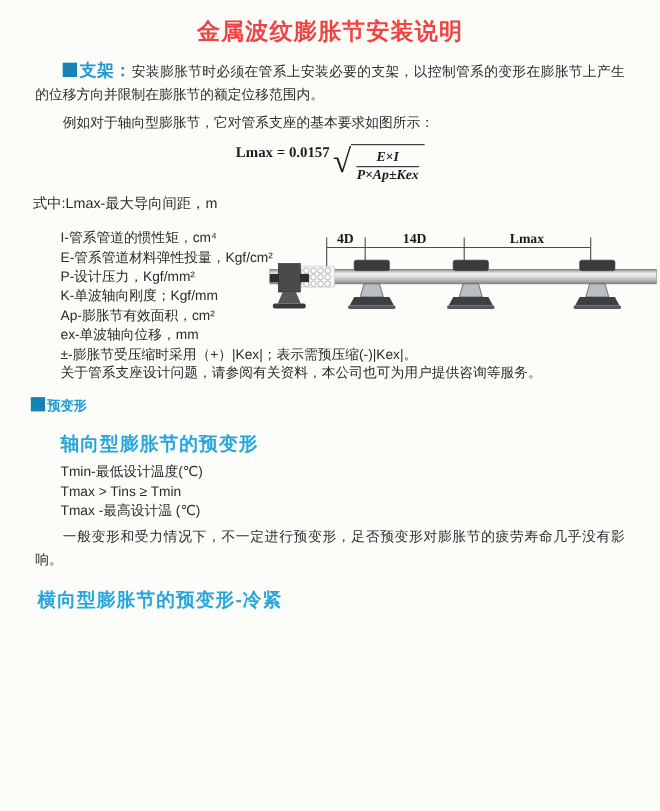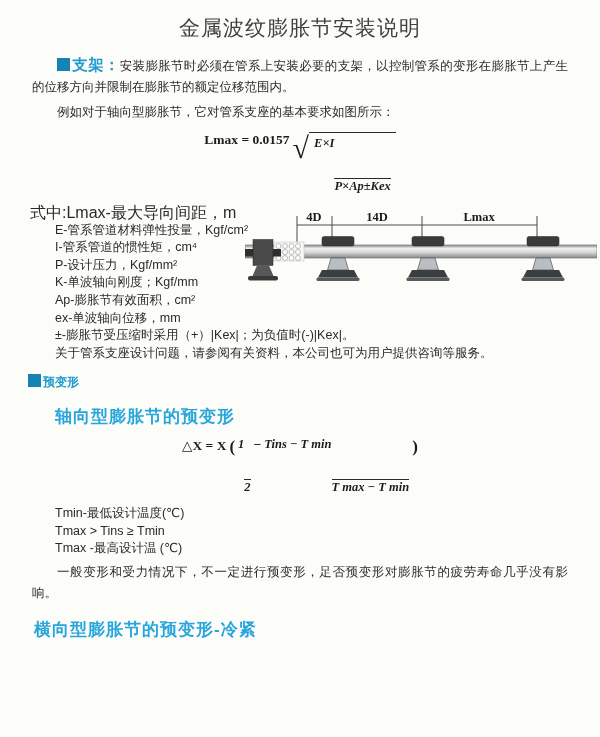--- a/index.html
+++ b/index.html
@@ -4,43 +4,43 @@
 <style>
   html,body{margin:0;padding:0;}
   body{
     width:600px;height:737px;overflow:hidden;
     background:#fcfcf9;color:#2a2a2a;
     font-family:"Liberation Sans","DejaVu Sans",sans-serif;
   }
   .page{position:relative;width:600px;height:737px;box-sizing:border-box;}
   .content{padding:0 28px;}
   .title{
-    text-align:center;font-size:21px;font-weight:normal;color:#404040;
+    text-align:center;font-size:21px;font-weight:bold;color:#ef4444;
     margin:14px 0 12px;letter-spacing:1px;
   }
   .para{font-size:12.5px;line-height:21px;margin:4px;text-align:justify;color:#2b2b2b;}
   .indent{text-indent:2em;}
   .sec-inline{color:#1f9ad0;font-size:15.5px;font-weight:bold;white-space:nowrap;}
   .sq{display:inline-block;width:13px;height:13px;background:#1583b5;margin-right:2px;vertical-align:-1px;}
   .sec-head{color:#1f9ad0;font-size:12px;font-weight:bold;margin:12px 0 5px;}
   .sub-head{color:#27a6dc;font-size:17px;font-weight:bold;letter-spacing:1px;margin:14px 0 6px 27px;}
   .sub-head.lateral{margin-left:6px;}
   
   .formula{
     display:flex;justify-content:center;align-items:flex-start;gap:3px;
     font-family:"Liberation Serif","DejaVu Serif",serif;font-weight:bold;
     font-size:13.5px;color:#1c1c1c;margin:9px 0;
   }
-  .frac{display:inline-flex;flex-direction:row;text-align:center;line-height:1.25;font-size:12.5px;font-style:italic;}
-  .frac .den{border-top:1.3px solid #2a2a2a;margin-top:42px;}
+  .frac{display:inline-flex;flex-direction:column;text-align:center;line-height:1.25;font-size:12.5px;font-style:italic;}
+  .frac .den{border-top:1.3px solid #2a2a2a;}
   .rad{font-size:30px;font-weight:400;line-height:1;margin-right:-3px;transform:translateY(1px);}
   .under-root{border-top:1.4px solid #2a2a2a;padding:2px 5px 0;}
   .paren{font-size:17px;font-weight:bold;}
   
-  .def-lead{margin:6px 0 0 2px;font-size:16px;line-height:18px;}
+  .def-lead{margin:6px 0 14px 2px;font-size:13px;line-height:18px;}
   .def-item{margin:0 0 0 27px;font-size:12.5px;line-height:17.6px;}
   .def-block{min-height:140px;}
   
   .diagram{position:absolute;left:245px;top:194px;width:352px;height:92px;}
   .diagram text{font-family:"Liberation Serif","DejaVu Serif",serif;font-weight:bold;font-size:12.5px;fill:#1a1a1a;}
 </style>
 </head>
 <body>
 
 <div class="page">
@@ -58,50 +58,36 @@
       <span class="under-root">
         <span class="frac">
           <span class="num">E×I</span>
           <span class="den">P×Ap±Kex</span>
         </span>
       </span>
     </div>
 
     <div class="def-block">
       <p class="def-lead">式中:Lmax-最大导向间距，m</p>
+      <p class="def-item">I-管系管道的惯性矩，cm⁴</p>
       <p class="def-item">E-管系管道材料弹性投量，Kgf/cm²</p>
-      <p class="def-item">I-管系管道的惯性矩，cm⁴</p>
       <p class="def-item">P-设计压力，Kgf/mm²</p>
       <p class="def-item">K-单波轴向刚度；Kgf/mm</p>
       <p class="def-item">Ap-膨胀节有效面积，cm²</p>
       <p class="def-item">ex-单波轴向位移，mm</p>
-      <p class="def-item">±-膨胀节受压缩时采用（+）|Kex|；为负值时(-)|Kex|。</p>
+      <p class="def-item">±-膨胀节受压缩时采用（+）|Kex|；表示需预压缩(-)|Kex|。</p>
     </div>
 
     <p class="def-item">关于管系支座设计问题，请参阅有关资料，本公司也可为用户提供咨询等服务。</p>
 
     <div class="sec-head"><span class="sq"></span><span>预变形</span></div>
 
 
     <h3 class="sub-head">轴向型膨胀节的预变形</h3>
 
-    <div class="formula">
-      <span>△X = X</span>
-      <span class="paren">(</span>
-      <span class="frac">
-        <span class="num">1</span>
-        <span class="den">2</span>
-      </span>
-      <span>−</span>
-      <span class="frac">
-        <span class="num">Tins − T min</span>
-        <span class="den">T max − T min</span>
-      </span>
-      <span class="paren">)</span>
-    </div>
 
 
     <div>
       <p class="def-item">Tmin-最低设计温度(℃)</p>
       <p class="def-item">Tmax &gt; Tins ≥ Tmin</p>
       <p class="def-item">Tmax -最高设计温 (℃)</p>
     </div>
 
     <p class="para indent">一般变形和受力情况下，不一定进行预变形，足否预变形对膨胀节的疲劳寿命几乎没有影响。</p>
 

